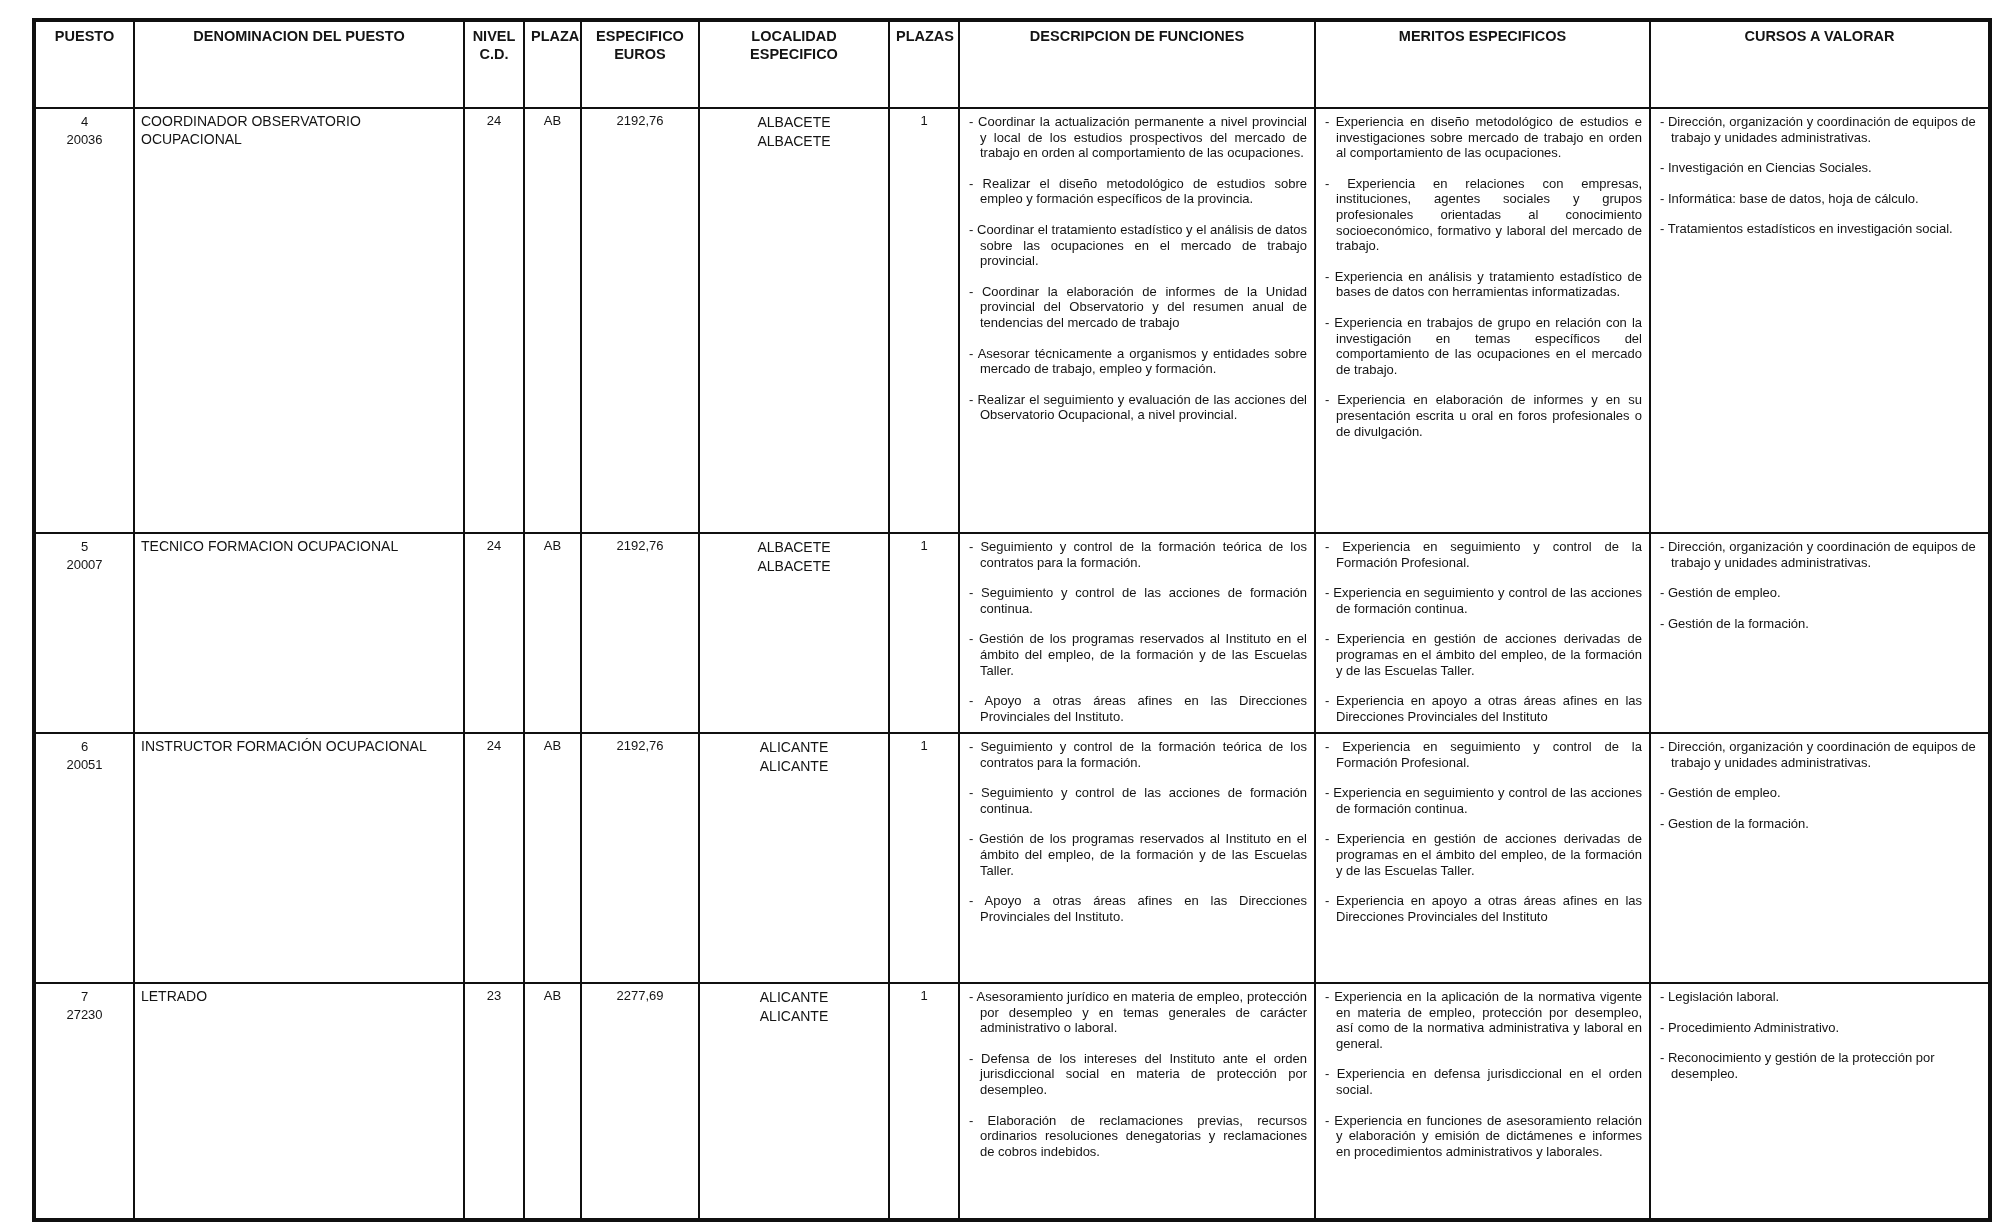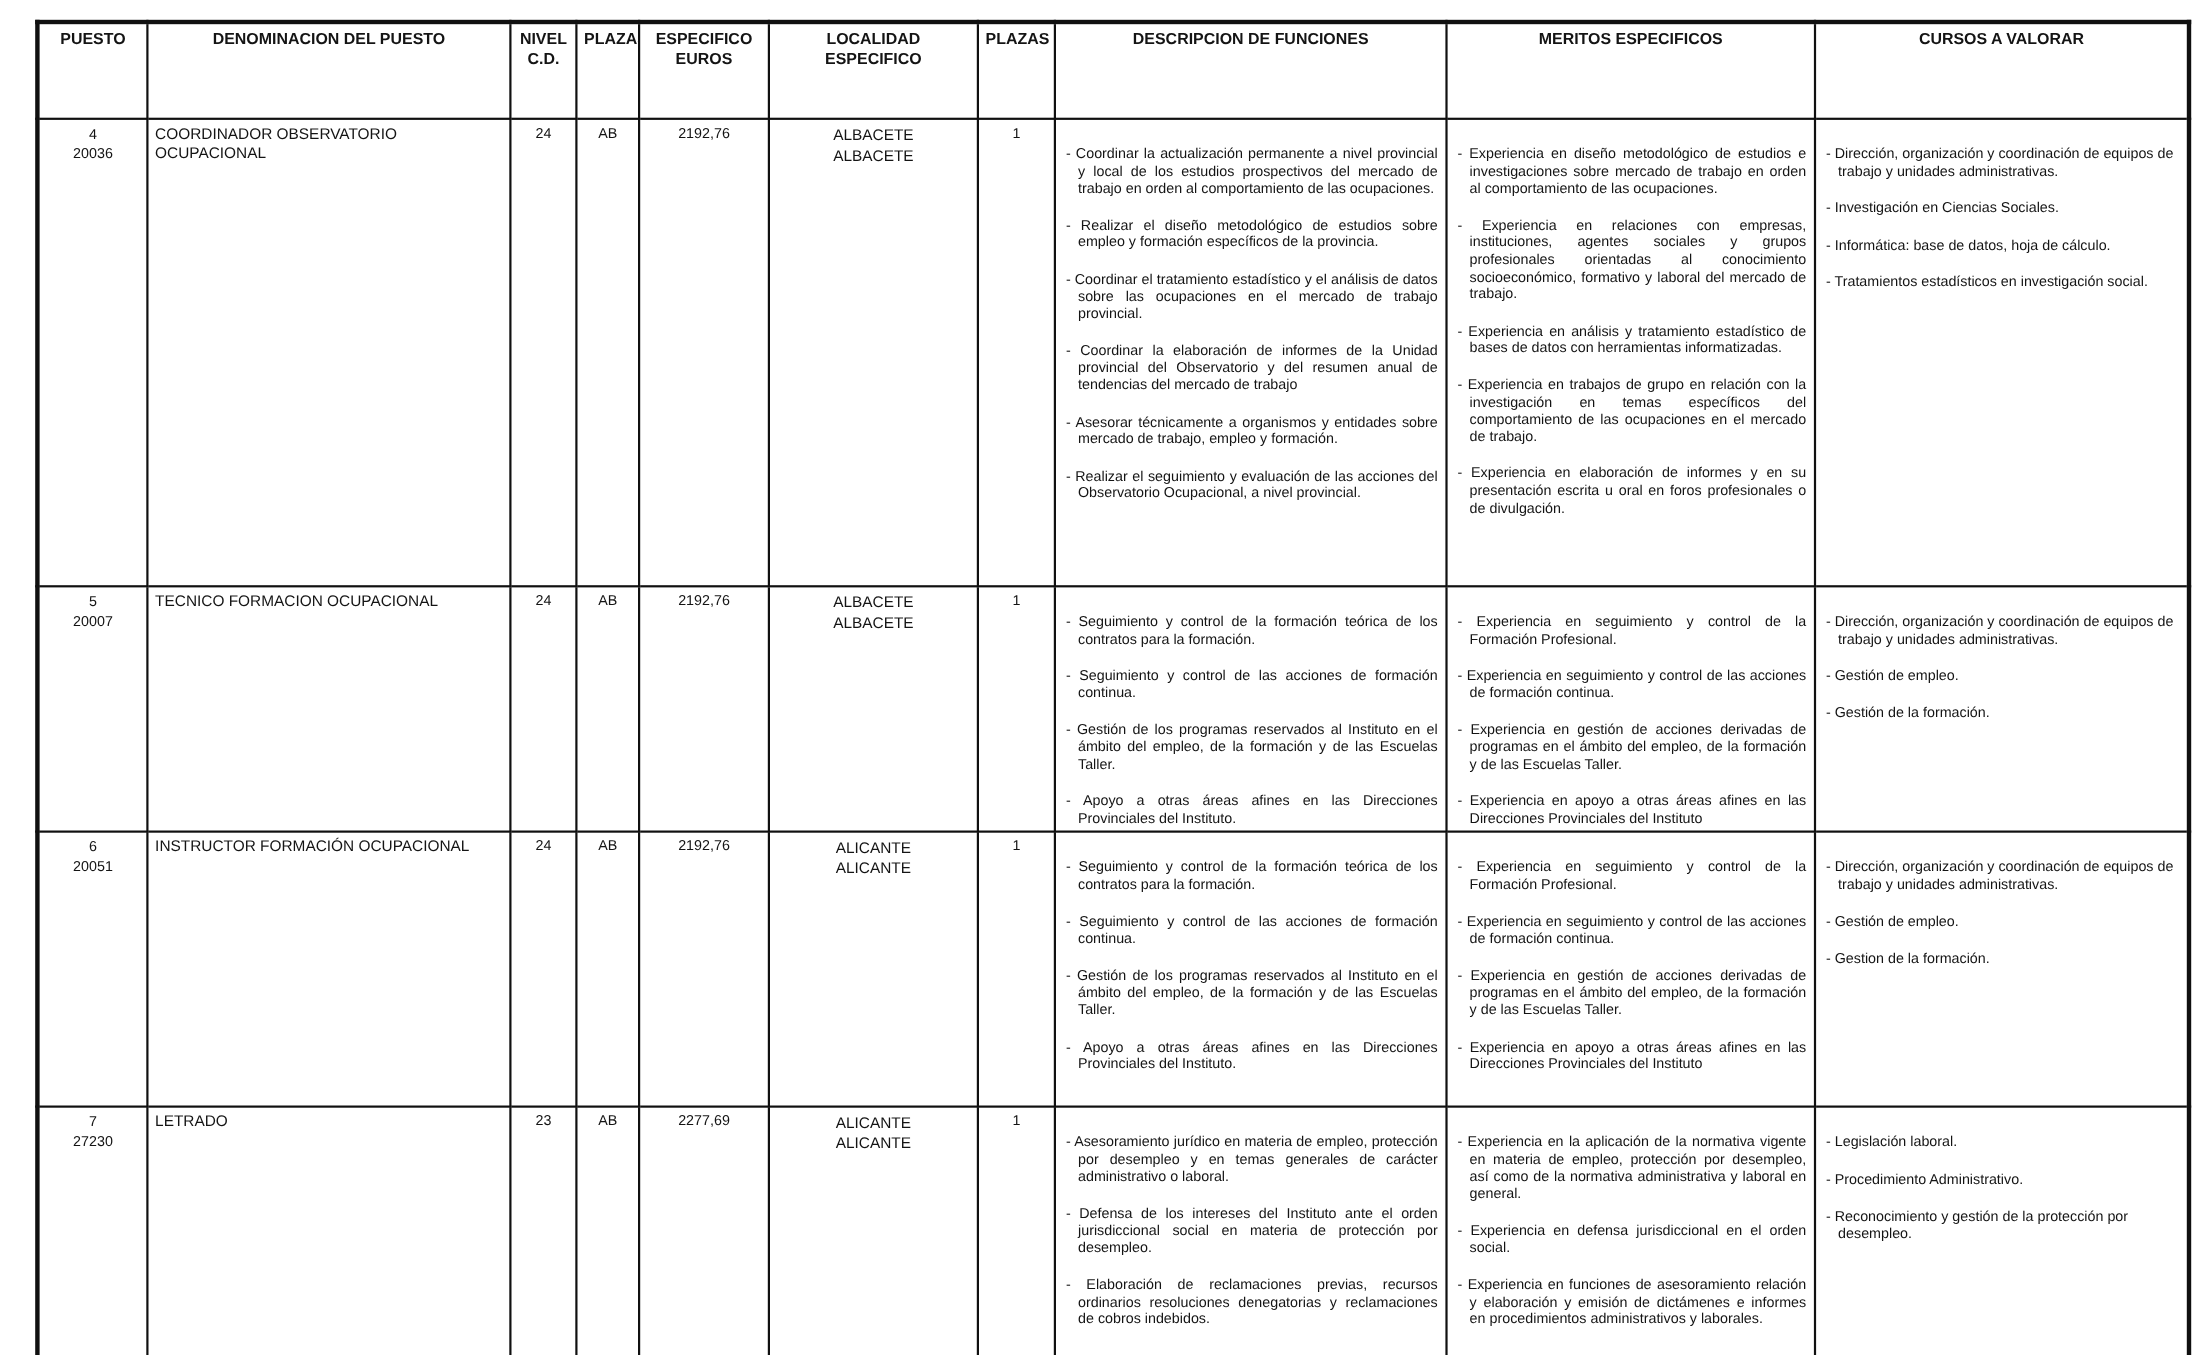--- a/index.html
+++ b/index.html
@@ -35,21 +35,21 @@
     text-align: center;
     line-height: 1.25;
     padding-top: 5px;
   }
   td { font-size: 13px; line-height: 1.2; }
   .center { text-align: center; }
   .caps { font-size: 14px; line-height: 1.25; border-radius: 18px; }
   .textcol { padding: 5px 7px 4px 9px; }
   .just p.item { text-align: justify; }
   p.item {
-    margin: 18px 0 15px 0;
+    margin: 0 0 15px 0;
     padding-left: 11px;
     text-indent: -11px;
     text-align: left;
   }
   p.item:last-child { margin-bottom: 0; }
   .puesto-num, .loc-line { line-height: 1.35; }
 </style>
 </head>
 <body>
 

